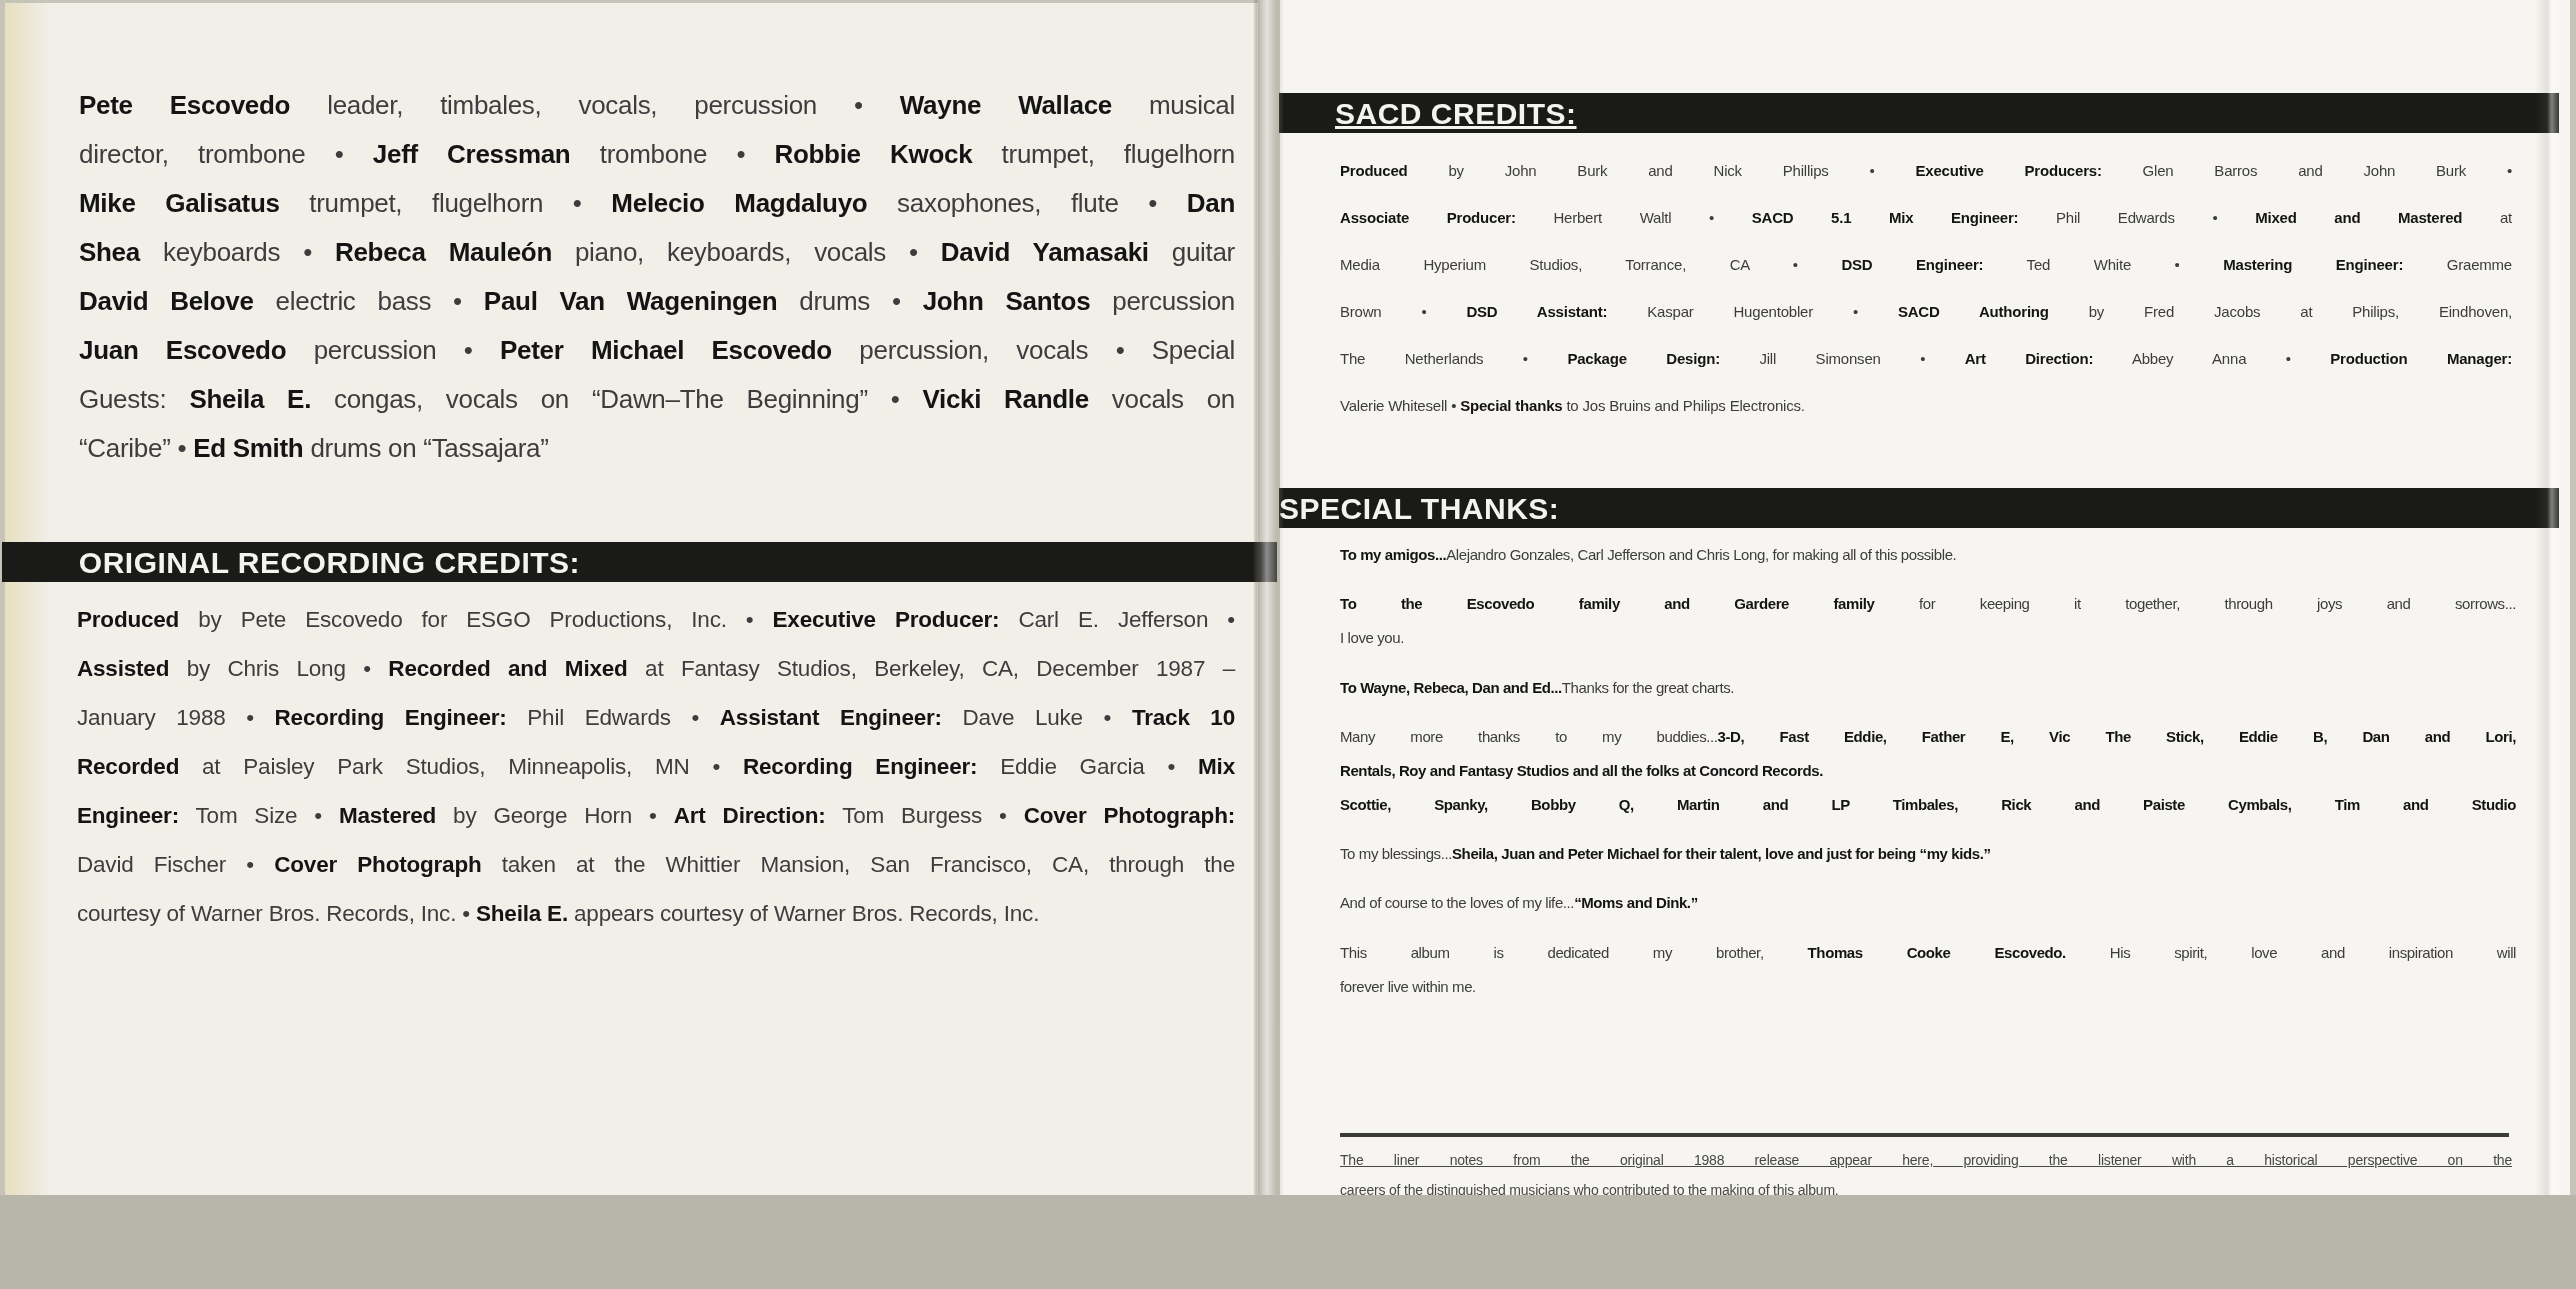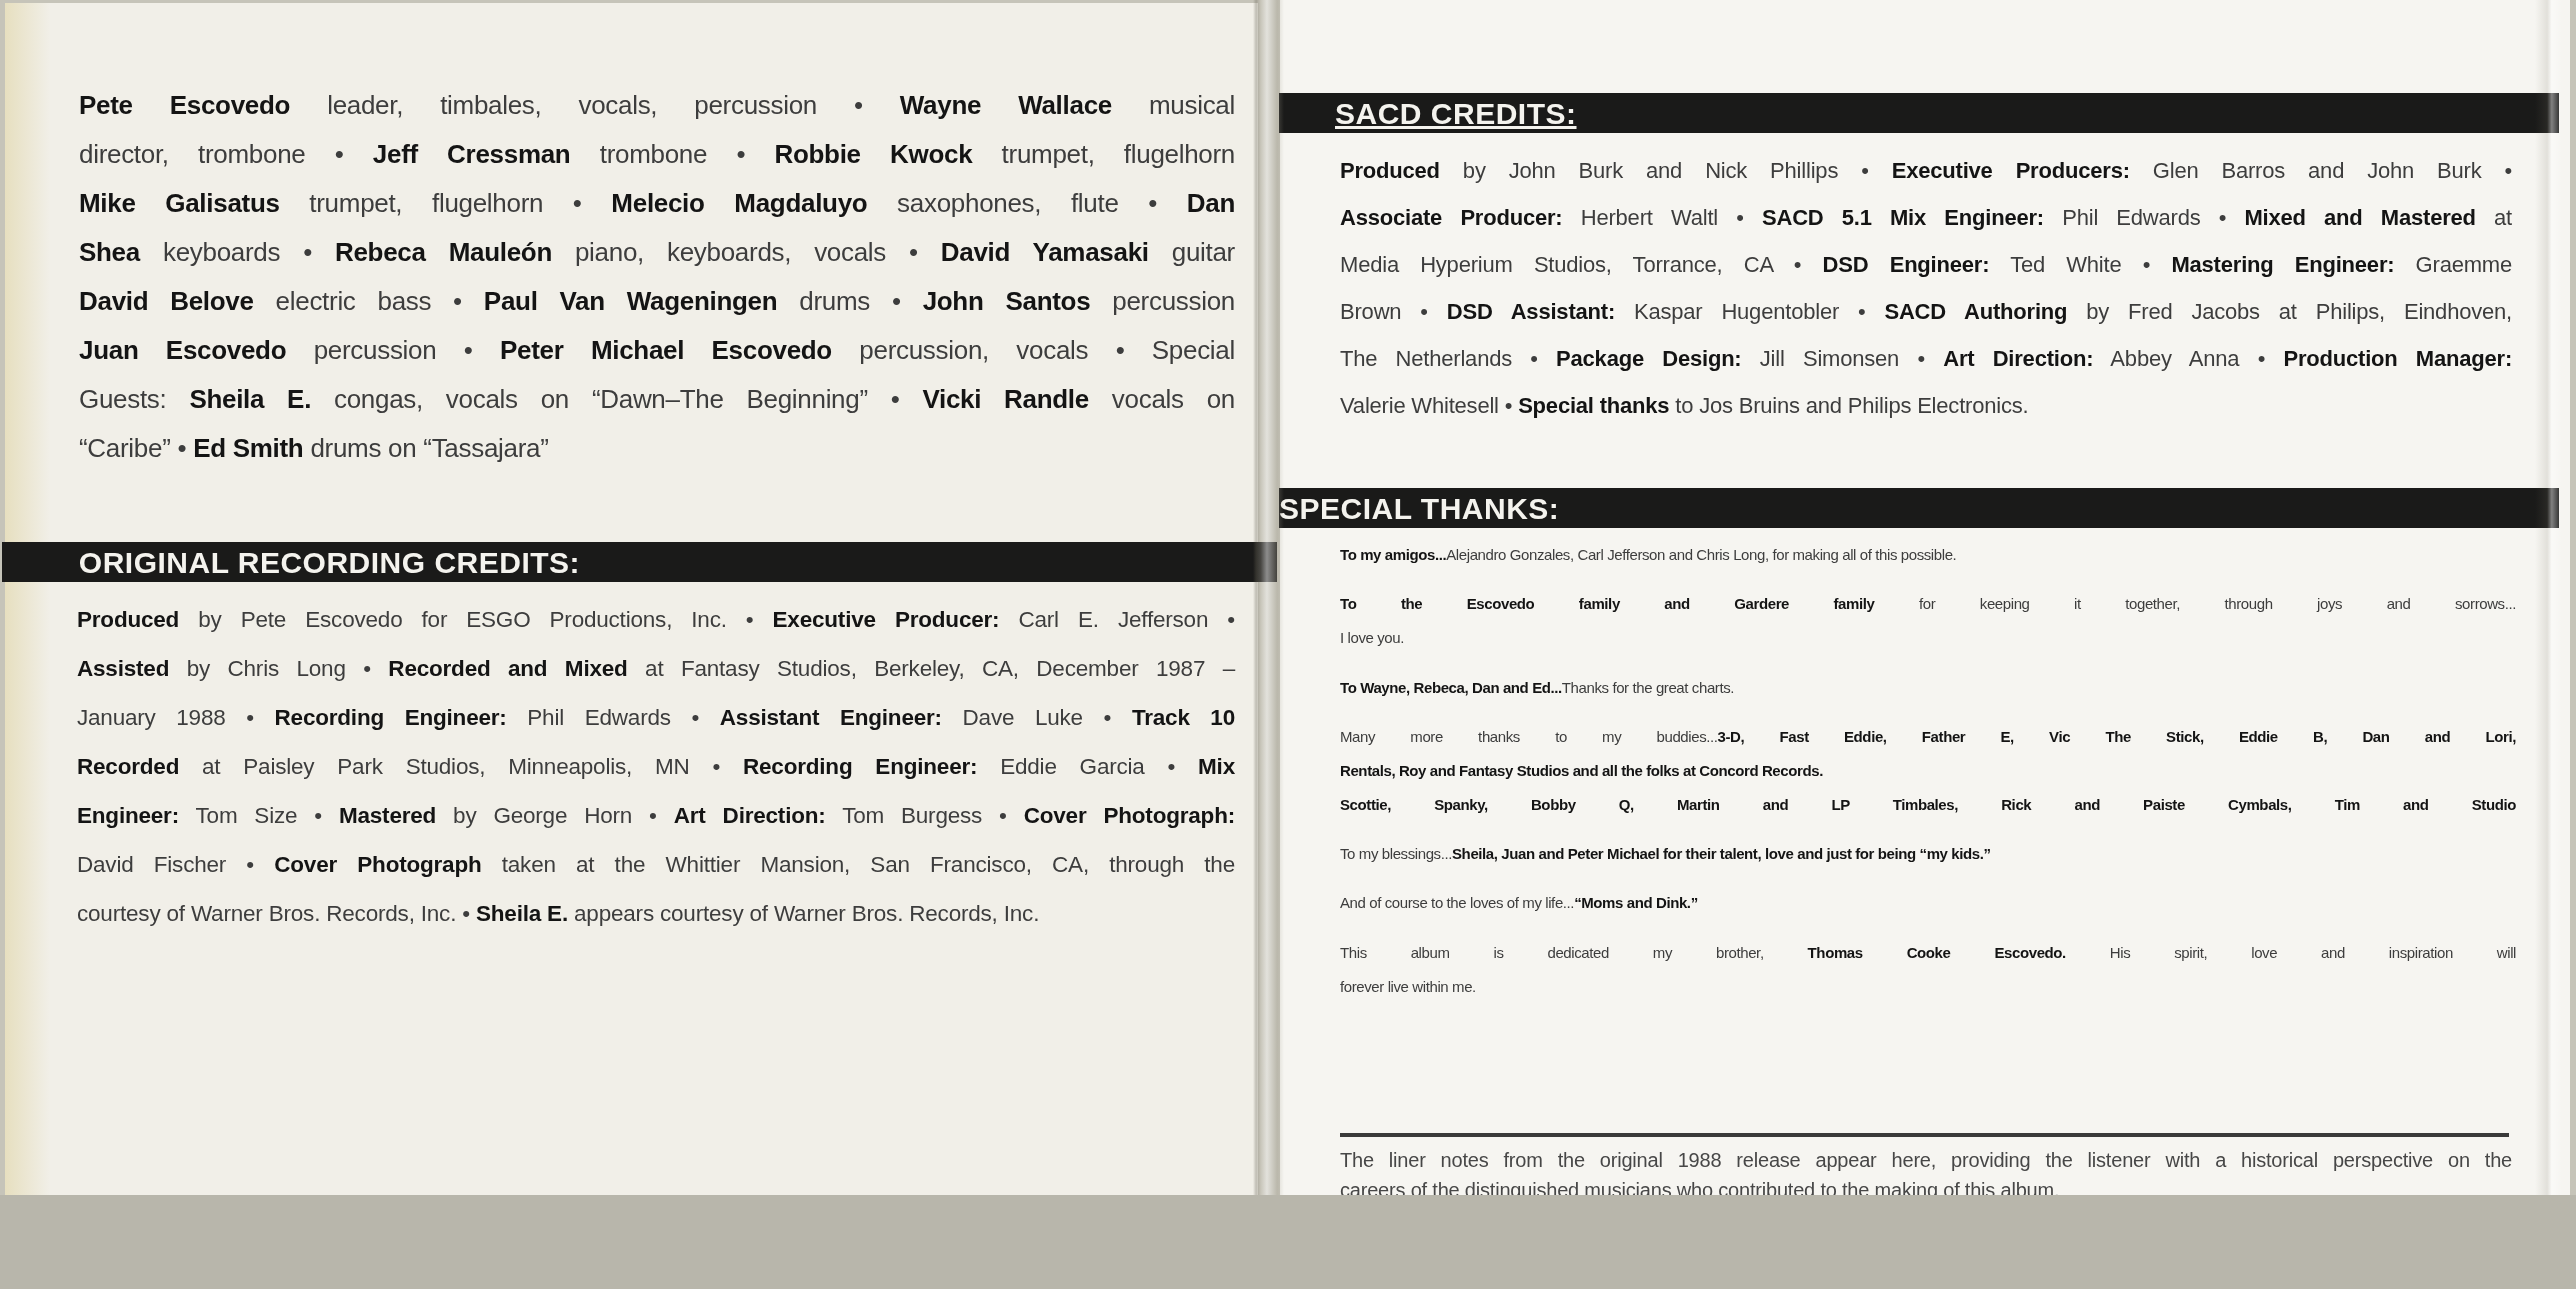--- a/index.html
+++ b/index.html
@@ -28,29 +28,29 @@
   .b{font-weight:bold;color:#141414;}
   .ln{text-align:left;}
   .just{text-align:justify;text-align-last:justify;}
 
   #personnel{left:79px;top:81px;width:1156px;font-size:26px;letter-spacing:-0.3px;}
   #personnel .ln{line-height:49px;}
 
   #recording{left:77px;top:595px;width:1158px;font-size:22.5px;letter-spacing:-0.2px;}
   #recording .ln{line-height:49px;}
 
-  #sacd{left:1340px;top:147px;width:1172px;font-size:22px;letter-spacing:-0.2px;}
+  #sacd{left:1340px;top:147px;width:1172px;font-size:15px;letter-spacing:-0.2px;}
   #sacd .ln{line-height:47px;}
 
   #thanks{left:1340px;top:538px;width:1176px;font-size:15px;letter-spacing:-0.4px;}
   #thanks .ln{line-height:34px;}
   #thanks .para{margin:0 0 15.3px 0;}
 
   #rule{position:absolute;left:1340px;top:1133px;width:1169px;height:3.6px;background:#3a3a3a;}
-  #footnote{left:1340px;top:1145px;width:1172px;font-size:20px;color:#474747;letter-spacing:-0.2px;}
+  #footnote{left:1340px;top:1145px;width:1172px;font-size:14px;color:#474747;letter-spacing:-0.2px;text-decoration:underline;}
   #footnote .ln{line-height:30px;}
 </style>
 </head>
 <body>
 
 <div id="scan">
 
   <div class="page" id="left-page"></div>
   <div class="page" id="right-page"></div>
   <div class="tint-left"></div>

